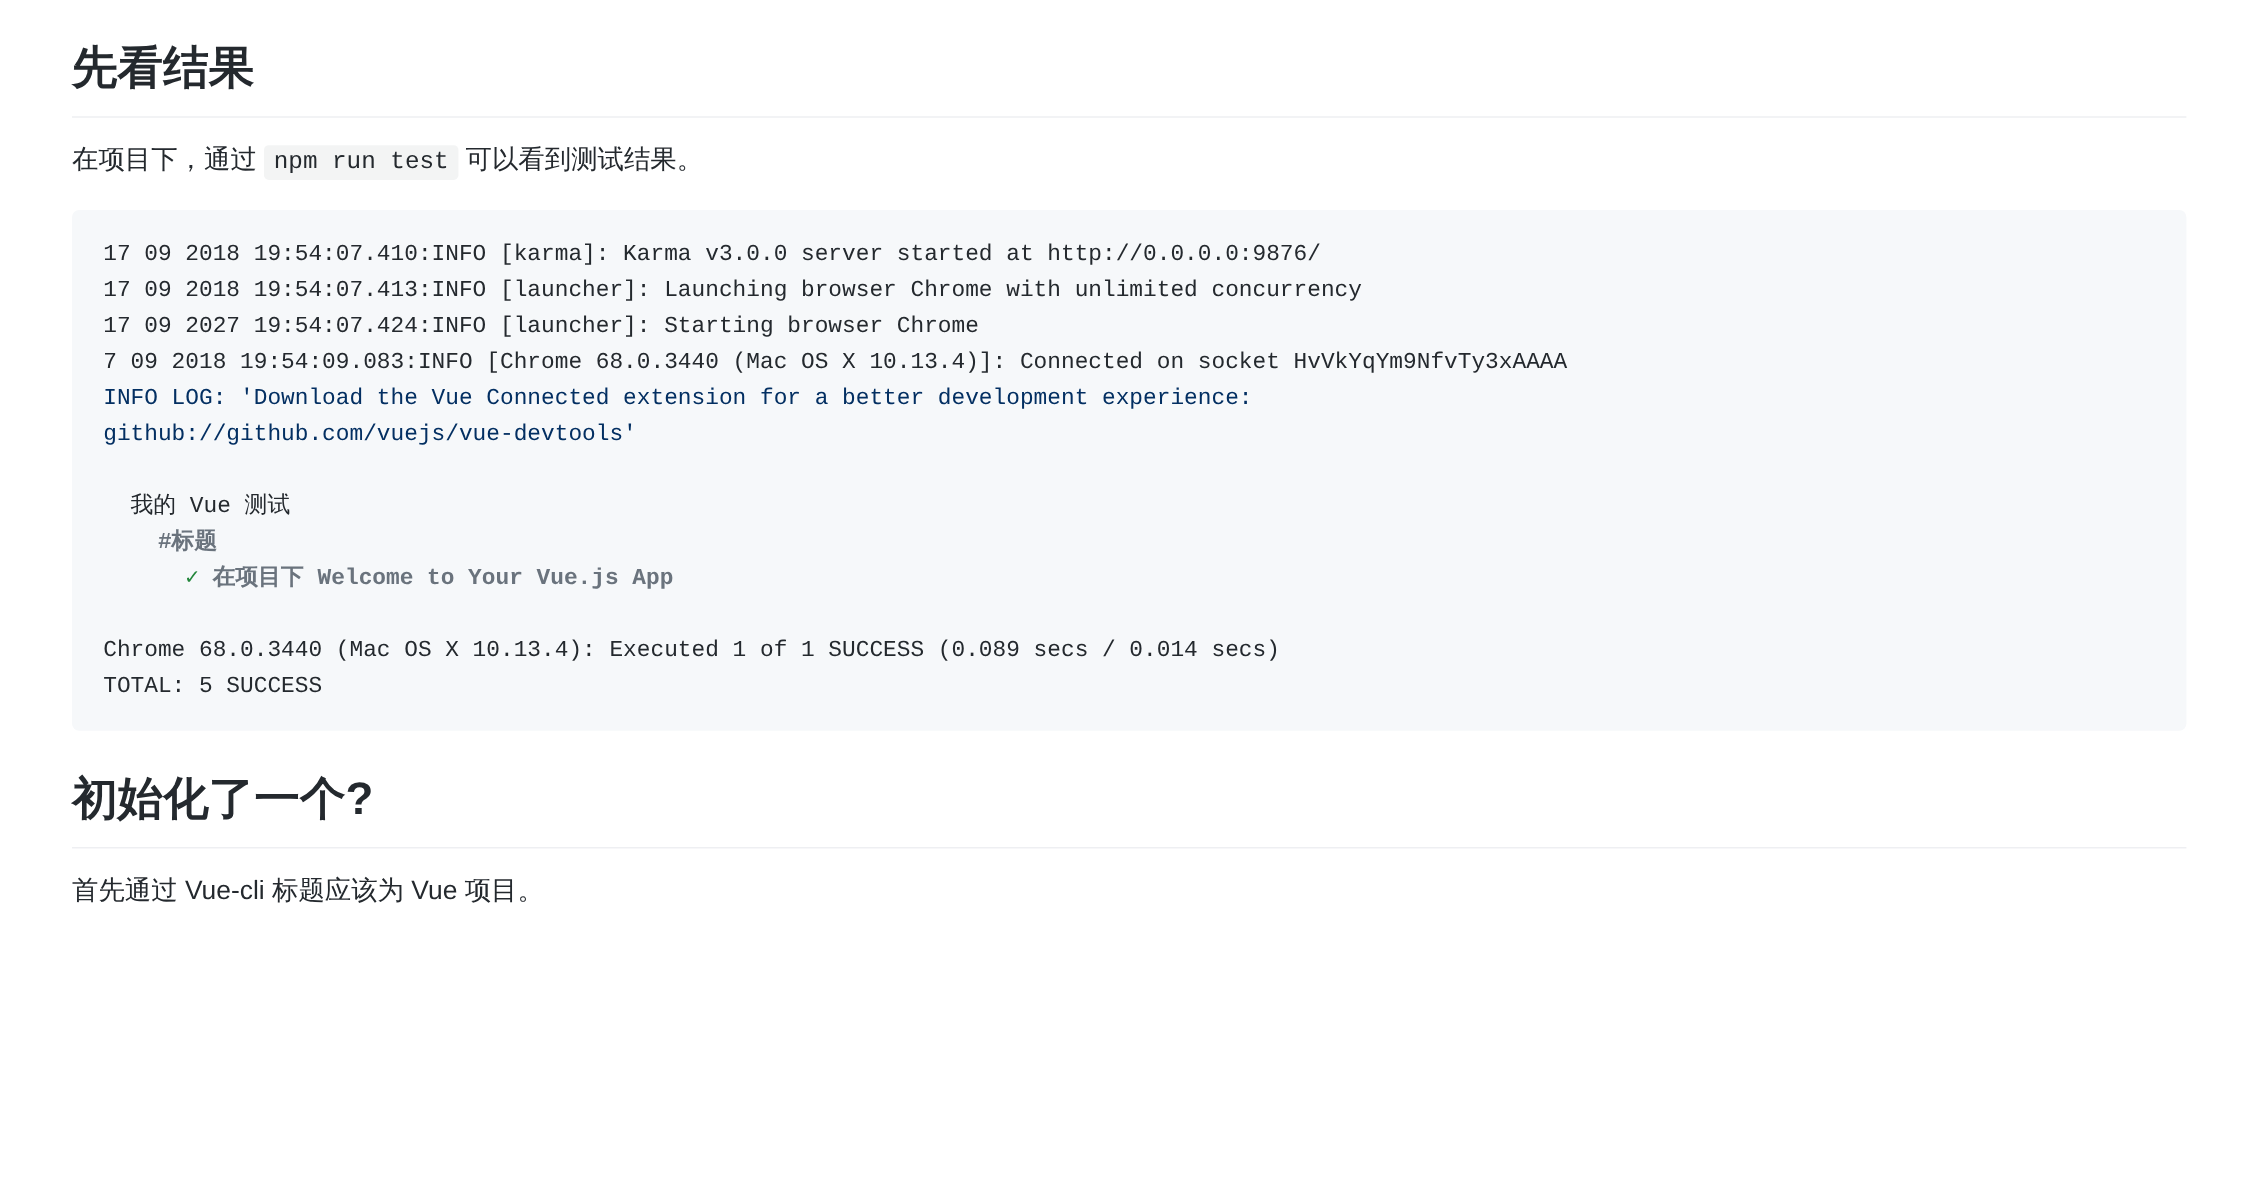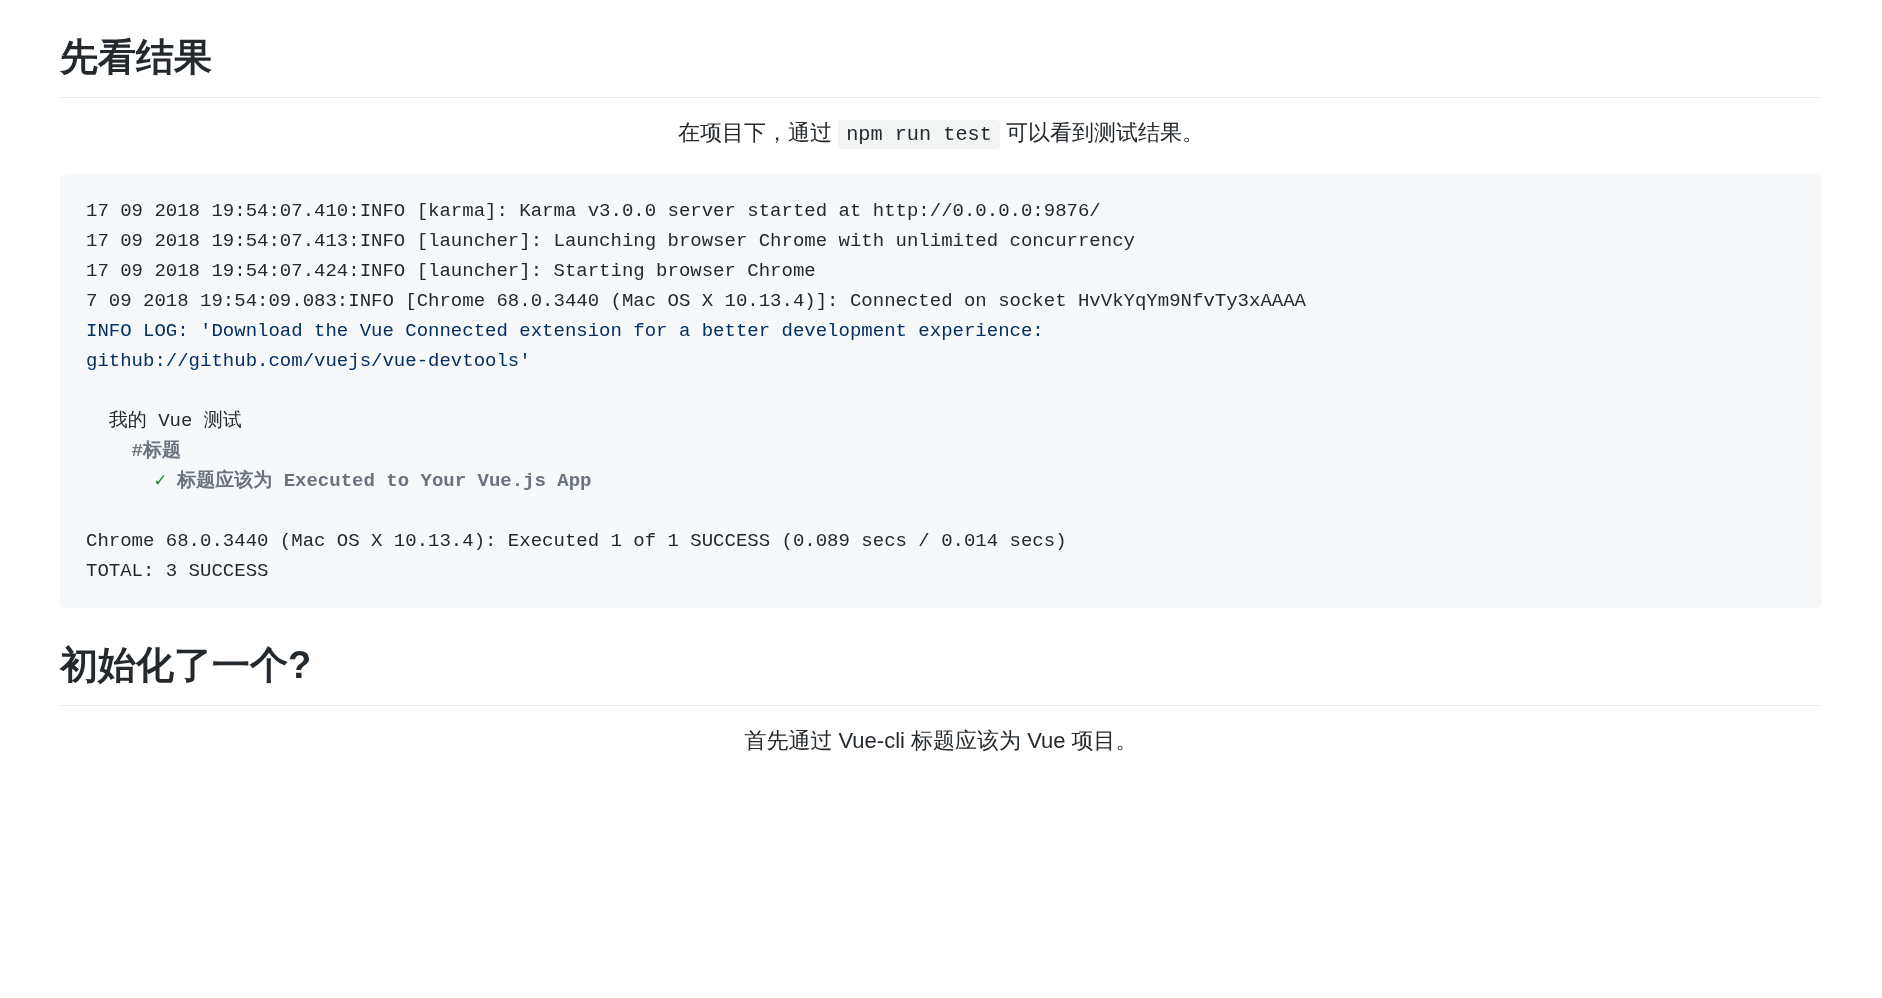--- a/index.html
+++ b/index.html
@@ -21,21 +21,21 @@
     line-height: 1.55;
     background: #ffffff;
   }
   h2 {
     font-size: 38px;
     font-weight: 700;
     margin: 28px 0 16px 0;
     padding-bottom: 10px;
     border-bottom: 1px solid var(--border-color);
   }
-  p { margin: 18px 0 24px 0; text-align: center; }
+  p { margin: 18px 0 24px 0; }
   code.inline {
     font-family: SFMono-Regular, Consolas, "Liberation Mono", Menlo, monospace;
     background: var(--inline-code-bg);
     border-radius: 4px;
     padding: 3px 8px;
     font-size: 0.92em;
   }
   pre.block {
     background: var(--code-bg);
     border-radius: 6px;
@@ -55,27 +55,27 @@
 <body>
 
 <h2>先看结果</h2>
 
 <p>
   <span>在项目下，通过 </span><code class="inline">npm run test</code><span> 可以看到测试结果。</span>
 </p>
 
 <pre class="block"><span>17 09 2018 19:54:07.410:INFO [karma]: Karma v3.0.0 server started at http://0.0.0.0:9876/</span>
 <span>17 09 2018 19:54:07.413:INFO [launcher]: Launching browser Chrome with unlimited concurrency</span>
-<span>17 09 2018 19:54:07.424:INFO [launcher]: Starting browser Chrome</span>
+<span>17 09 2027 19:54:07.424:INFO [launcher]: Starting browser Chrome</span>
 <span>7 09 2018 19:54:09.083:INFO [Chrome 68.0.3440 (Mac OS X 10.13.4)]: Connected on socket HvVkYqYm9NfvTy3xAAAA</span>
 <span class="t-link">INFO LOG: 'Download the Vue Connected extension for a better development experience:</span>
 <span class="t-link">github://github.com/vuejs/vue-devtools'</span>
 <span></span>
 <span>  我的 Vue 测试</span>
 <span class="t-muted">    #标题</span>
-<span class="t-check">      ✓ </span><span class="t-muted">标题应该为 Executed to Your Vue.js App</span>
+<span class="t-check">      ✓ </span><span class="t-muted">在项目下 Welcome to Your Vue.js App</span>
 <span></span>
 <span>Chrome 68.0.3440 (Mac OS X 10.13.4): Executed 1 of 1 SUCCESS (0.089 secs / 0.014 secs)</span>
-<span>TOTAL: 3 SUCCESS</span></pre>
+<span>TOTAL: 5 SUCCESS</span></pre>
 
 <h2>初始化了一个?</h2>
 
 <p>首先通过 Vue-cli 标题应该为 Vue 项目。</p>
 
 </body></html>

